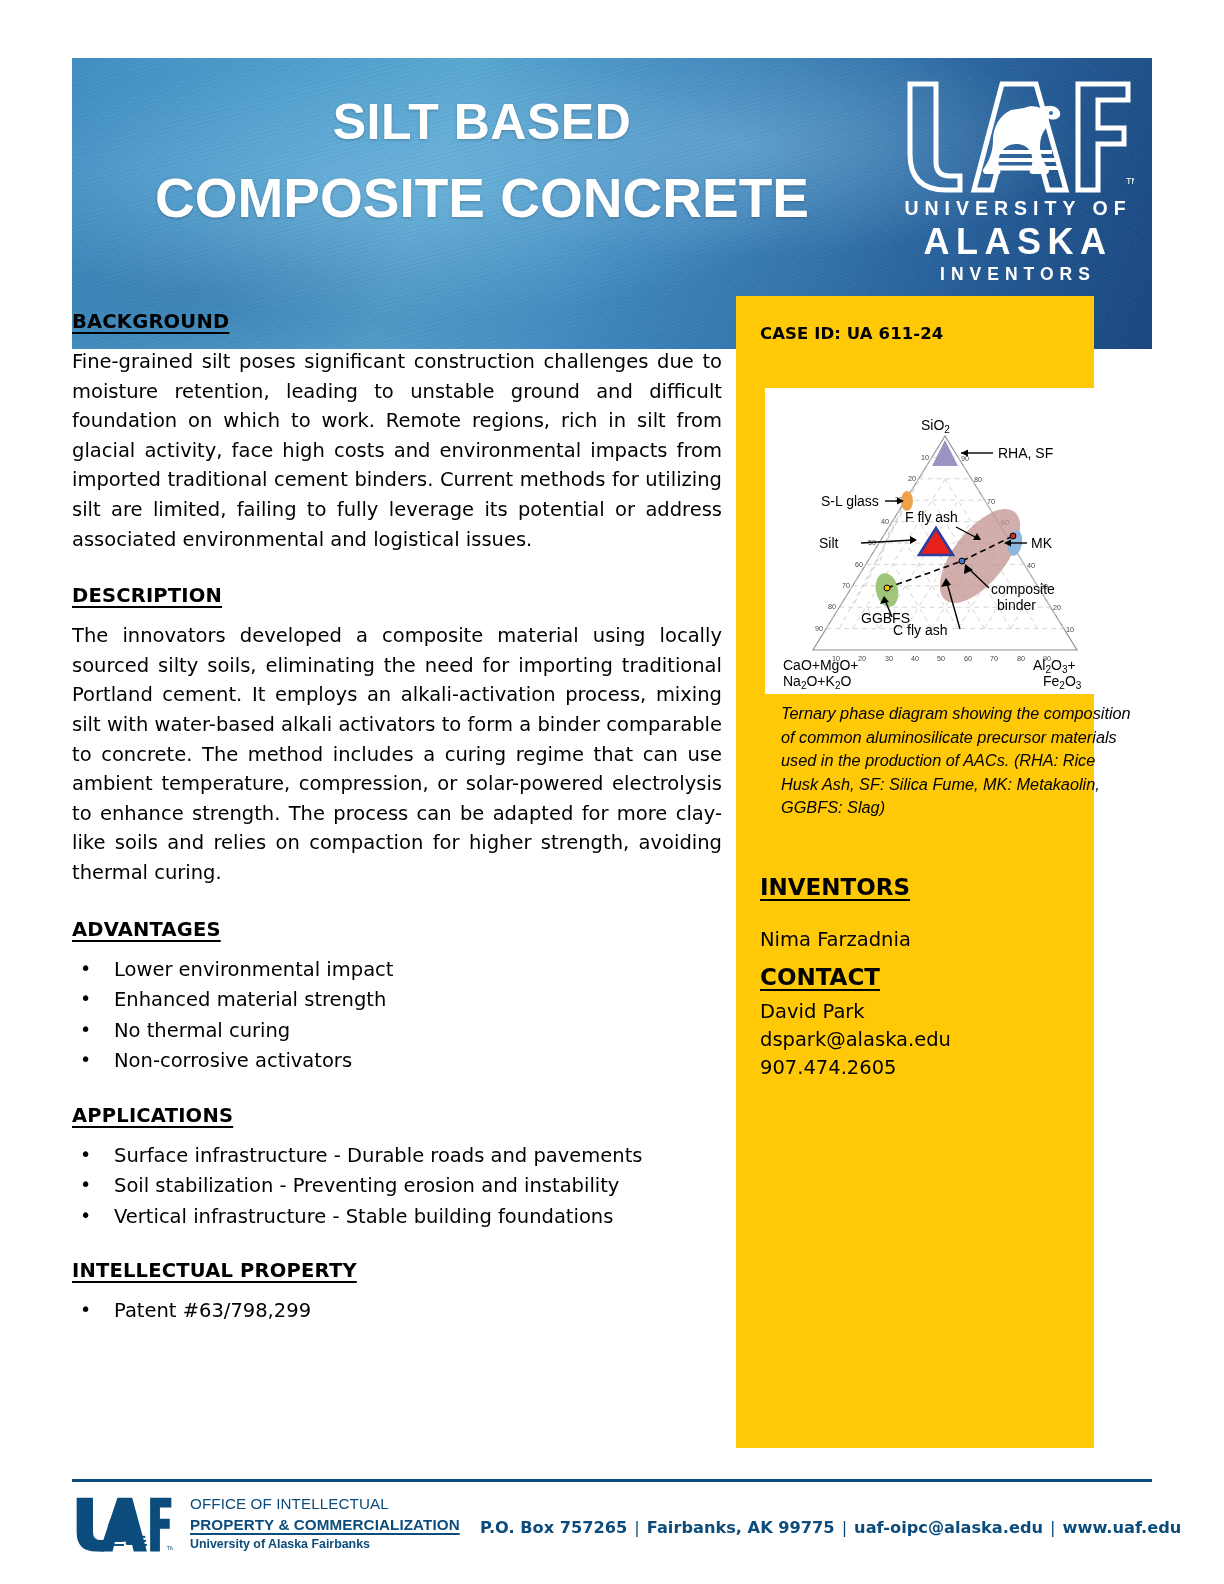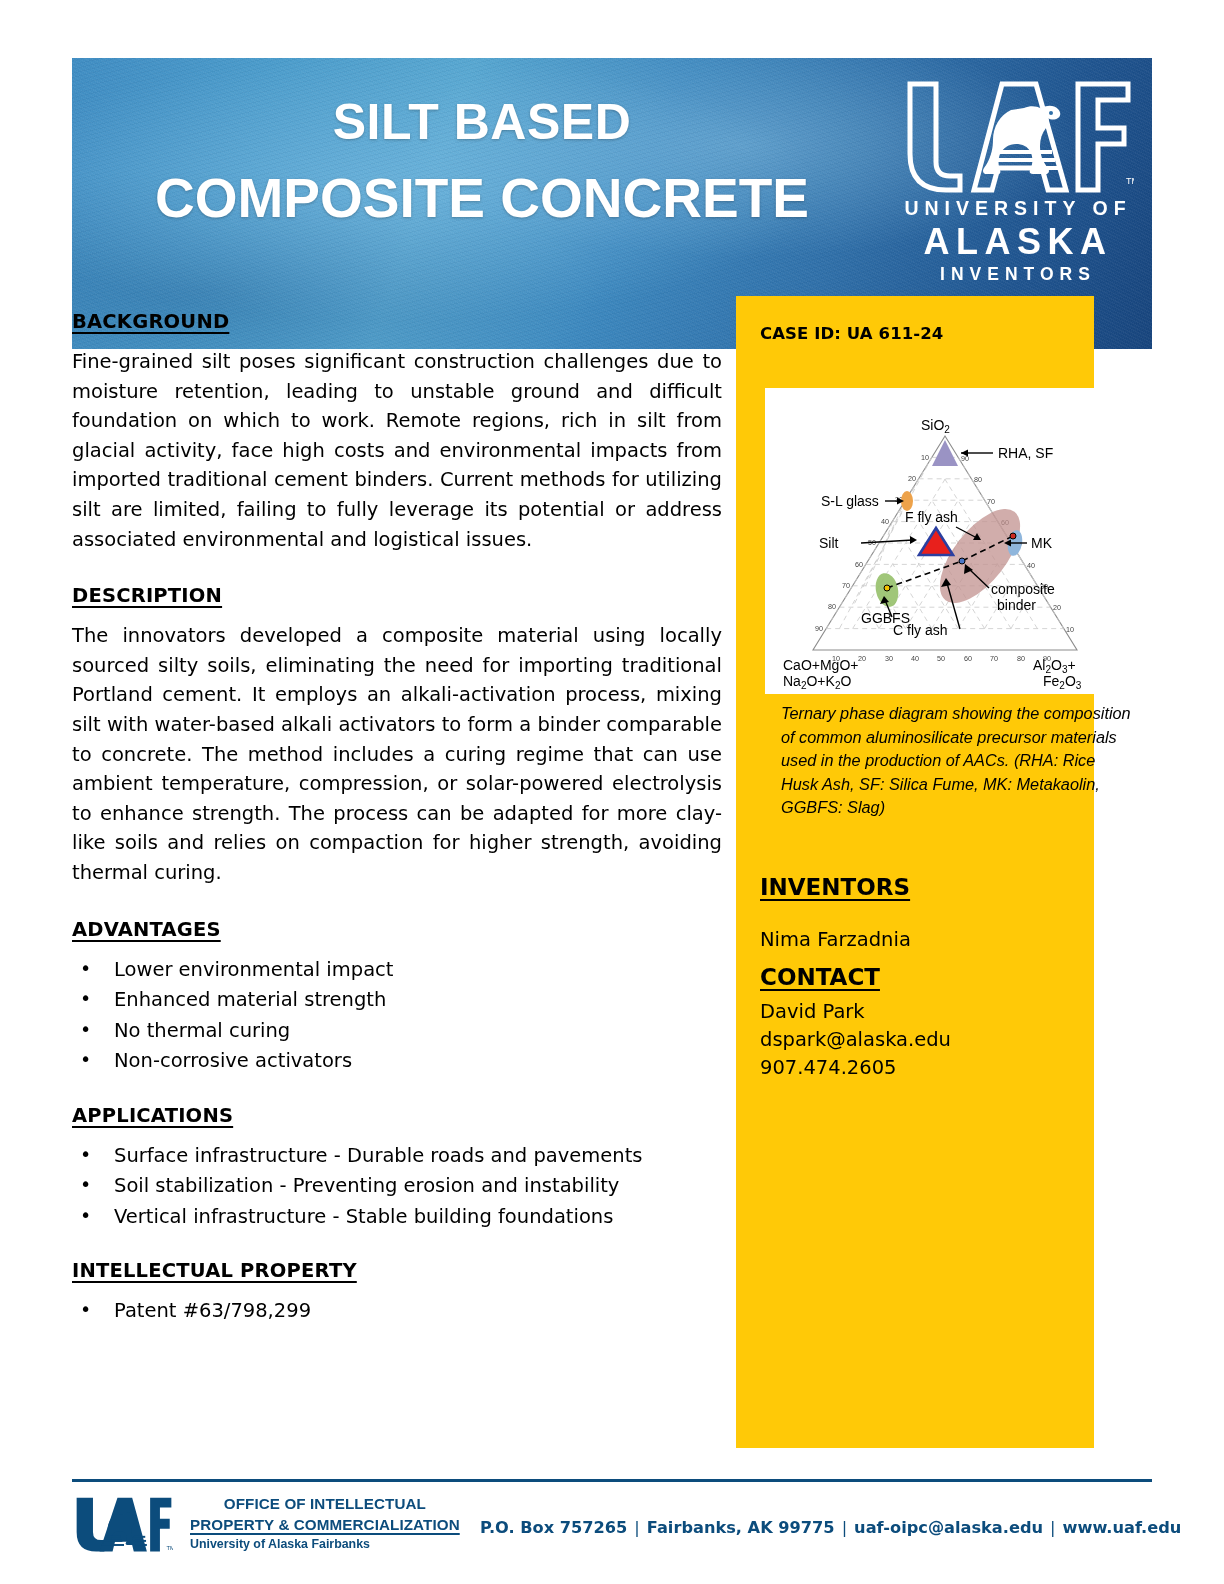--- a/index.html
+++ b/index.html
@@ -110,21 +110,21 @@
   .footer-rule {
     position: absolute; left: 72px; top: 1479px; width: 1080px; height: 3px;
     background: #0C4C7C;
   }
   .footer { position: absolute; left: 72px; top: 1492px; width: 1090px; height: 80px; }
   .foot-logo { position: absolute; left: 3px; top: 4px; width: 98px; }
   .foot-txt {
     position: absolute; left: 118px; top: 2px;
     font-family: "Liberation Sans", sans-serif; color: #0C4C7C;
   }
-  .foot-txt .fl1 { font-size: 15.2px; font-weight: bold; line-height: 20px; letter-spacing:.1px;text-align:center;}
+  .foot-txt .fl1 { font-size: 15.2px; font-weight: normal; line-height: 20px; letter-spacing:.1px;}
   .foot-txt .fl2 {
     font-size: 15.2px; font-weight: bold; line-height: 21px; letter-spacing:.1px;
     text-decoration: underline; text-underline-offset: 3px; text-decoration-thickness: 1.6px;
   }
   .foot-txt .fl3 { font-size: 12.4px; font-weight: bold; line-height: 19px; }
   .foot-contact {
     position: absolute; left: 408px; top: 26px;
     font-family: "DejaVu Sans", sans-serif; font-weight: bold;
     font-size: 16.2px; color: #0C4C7C; white-space: nowrap;
   }

